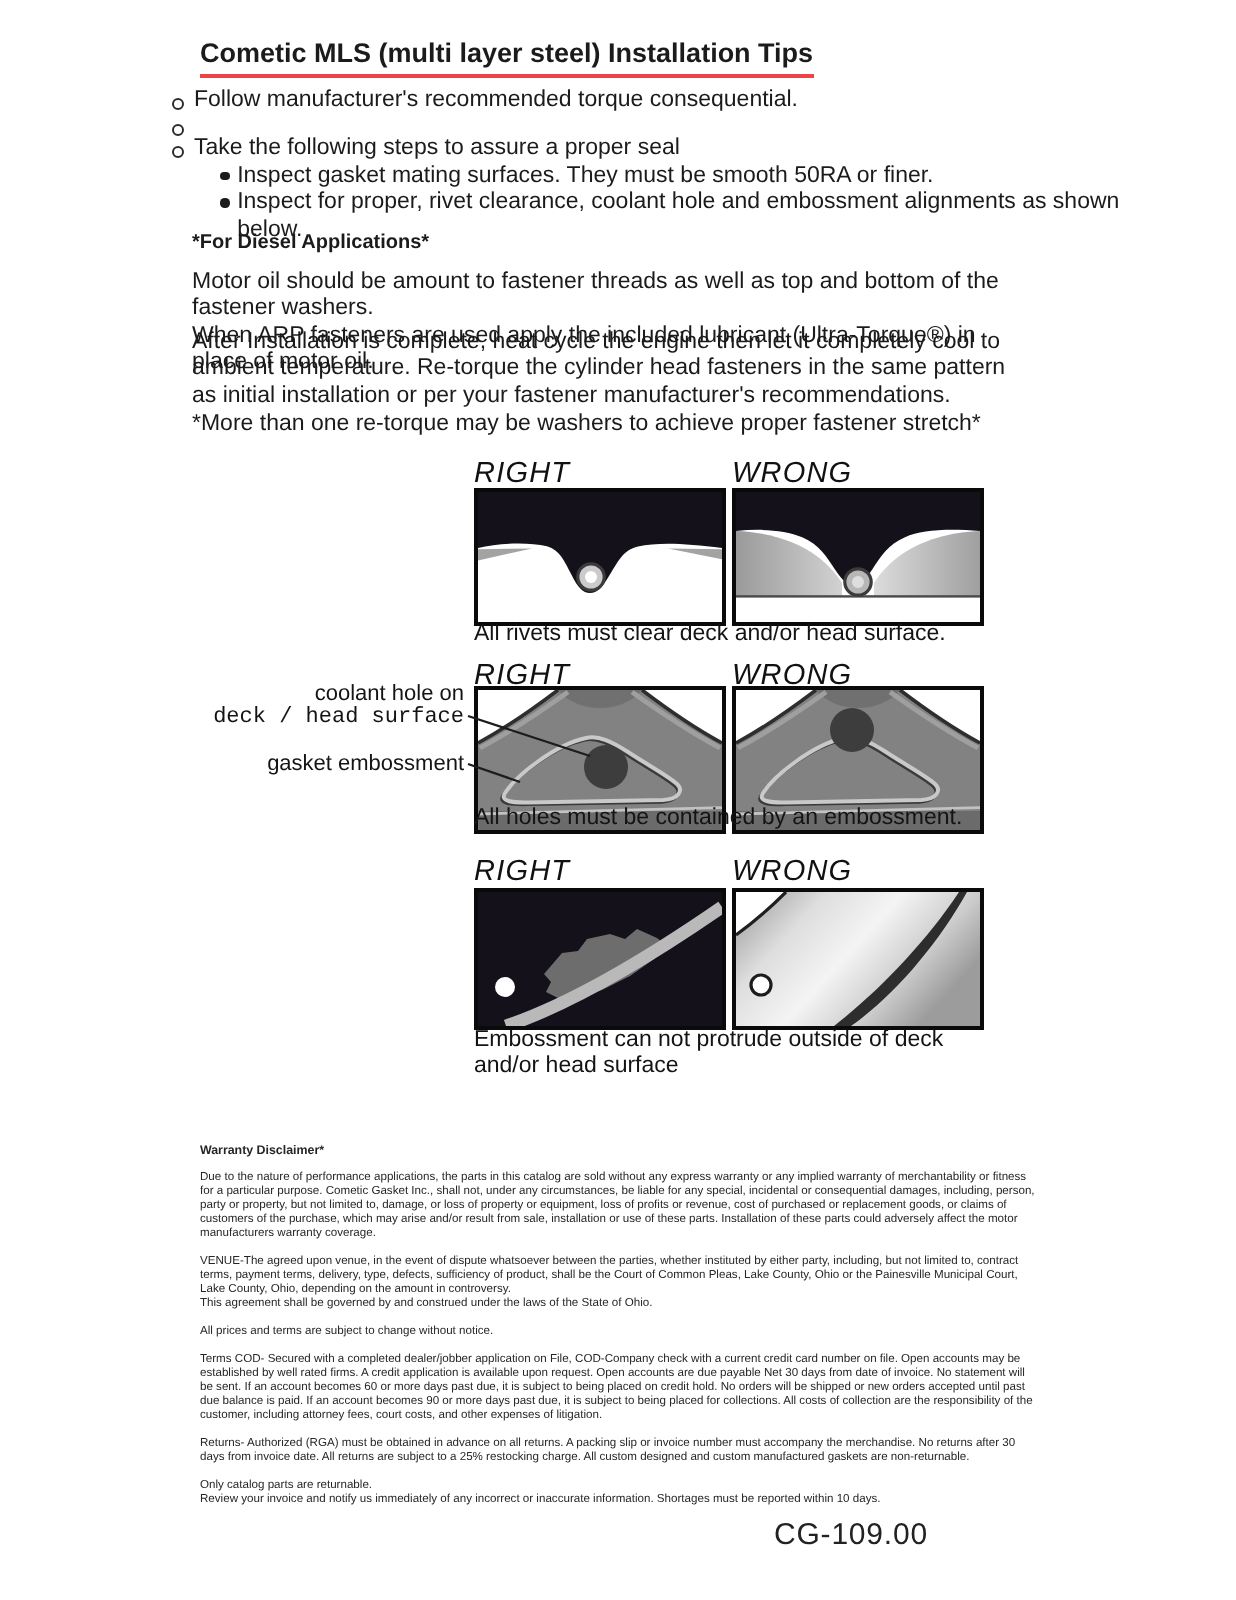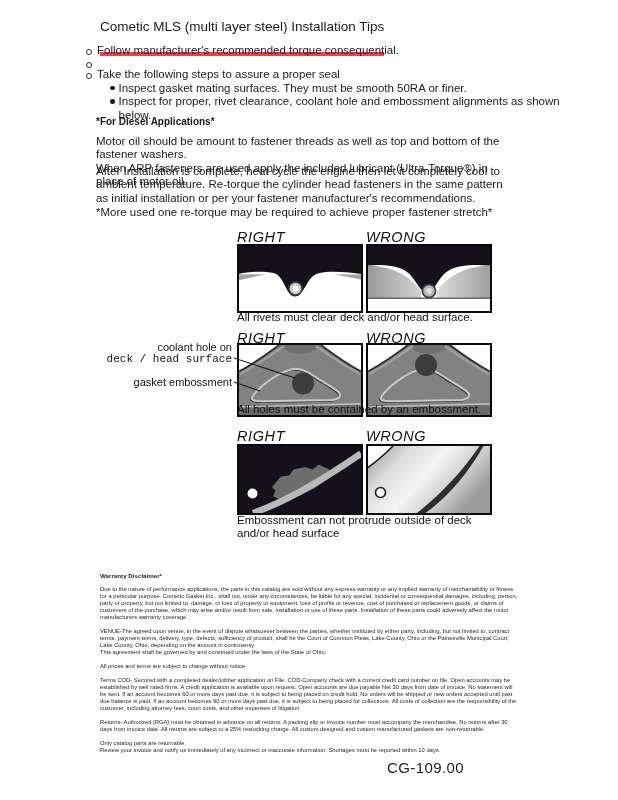--- a/index.html
+++ b/index.html
@@ -4,22 +4,22 @@
 <style>
   html,body{margin:0;padding:0;background:#ffffff;}
   .page{
     position:relative;width:618px;height:800px;background:#ffffff;
     font-family:"Liberation Sans", sans-serif;color:#1b1b1b;overflow:hidden;
   }
   .abs{position:absolute;}
 
   
   .title{
-    left:100px;top:19px;font-size:13.5px;font-weight:normal;
-    border-bottom:4px solid #ef4444;padding-bottom:18px;white-space:nowrap;
+    left:100px;top:19px;font-size:13.5px;font-weight:bold;
+    border-bottom:2px solid #ef4444;padding-bottom:3px;white-space:nowrap;
   }
 
   
   .tips{left:86px;top:44px;width:480px;font-size:11.5px;line-height:13.5px;}
   .tip-row{display:flex;align-items:flex-start;}
   .tip-row .marker{
     width:4px;height:4px;border:1px solid #2c2c2c;border-radius:50%;
     margin:4.5px 5px 0 0;flex:0 0 auto;
   }
   .tip-sub{padding-left:24px;}
@@ -92,21 +92,21 @@
     <div class="tip-row tip-sub">
       <span class="dot"></span>
       <span>Inspect for proper, rivet clearance, coolant hole and embossment alignments as shown below.</span>
     </div>
   </div>
 
   <div class="abs diesel-h">*For Diesel Applications*</div>
   <div class="abs body-p diesel-p1">Motor oil should be amount to fastener threads as well as top and bottom of the fastener washers.
 When ARP fasteners are used apply the included lubricant (Ultra-Torque®) in place of motor oil.</div>
   <div class="abs body-p diesel-p2">After Installation is complete, heat cycle the engine then let it completely cool to ambient temperature. Re-torque the cylinder head fasteners in the same pattern as initial installation or per your fastener manufacturer's recommendations.</div>
-  <div class="abs body-p diesel-p3">*More used one re-torque may be required to achieve proper fastener stretch*</div>
+  <div class="abs body-p diesel-p3">*More than one re-torque may be washers to achieve proper fastener stretch*</div>
 
   <div class="abs dhead h1a">RIGHT</div>
   <div class="abs dhead h1b">WRONG</div>
 
   <div class="abs dbox b1a">
     <svg width="122" height="65" viewBox="0 0 122 65">
       <path d="M0,0 H122 V28 C104,25.6 90,25 80,27.2 C72.5,28.9 69.8,35 65.8,41.5 C62,47.8 59.6,50.5 56,50.5 C52.4,50.5 49.8,47.5 46.8,41.5 C43.4,35 41,28.9 34.5,27.1 C24.5,24.9 10,25.6 0,28 Z" fill="#15111b"></path>
       <path d="M0,28.6 L27,28.2 L0,34.2 Z" fill="#a3a3a3"></path>
       <path d="M122,28.6 L95,28.2 L122,33.6 Z" fill="#a3a3a3"></path>
       <circle cx="56.5" cy="42.5" r="6.6" fill="#cbcbcb" stroke="#3b3b3b" stroke-width="1.6"></circle>

